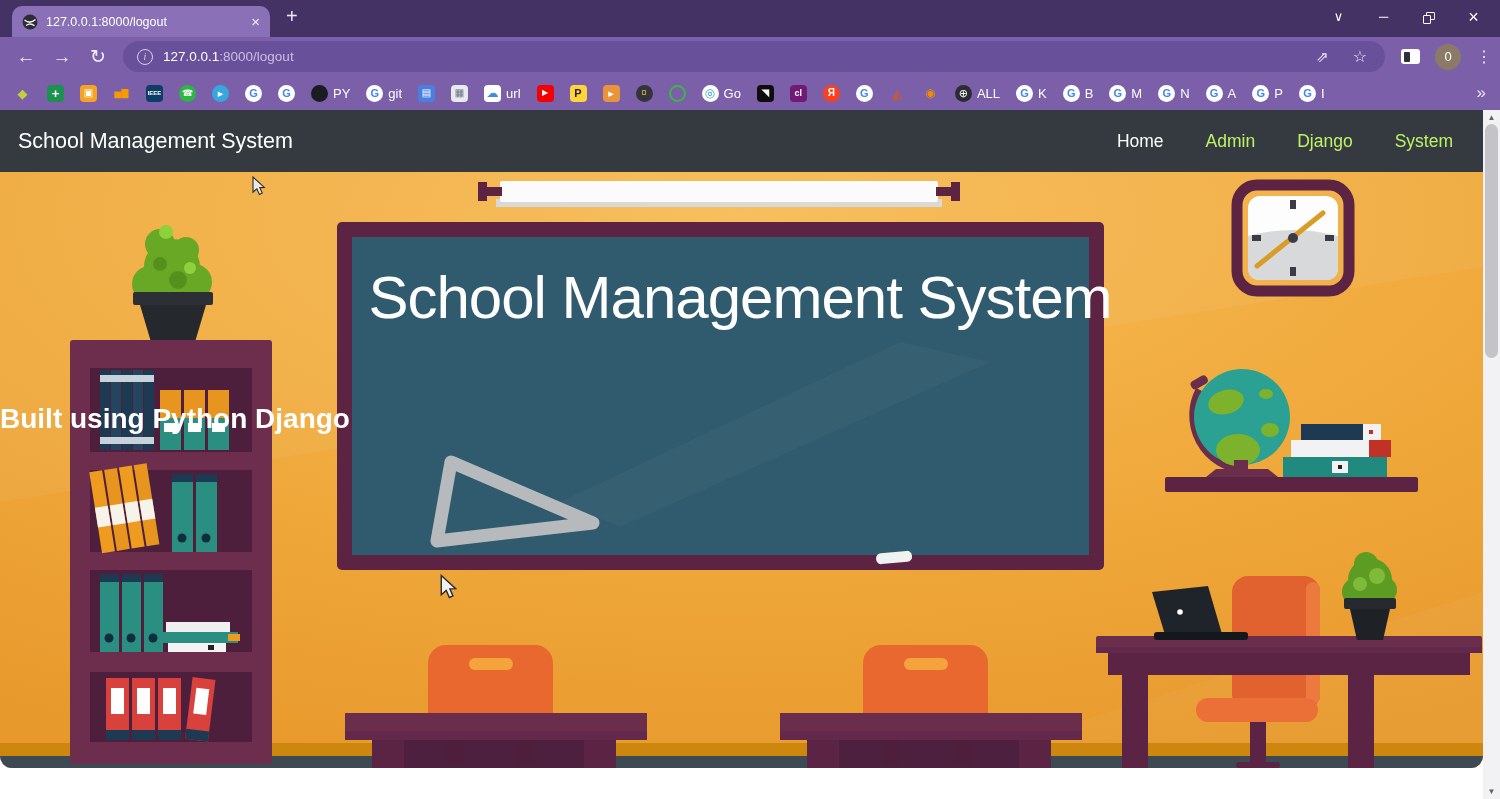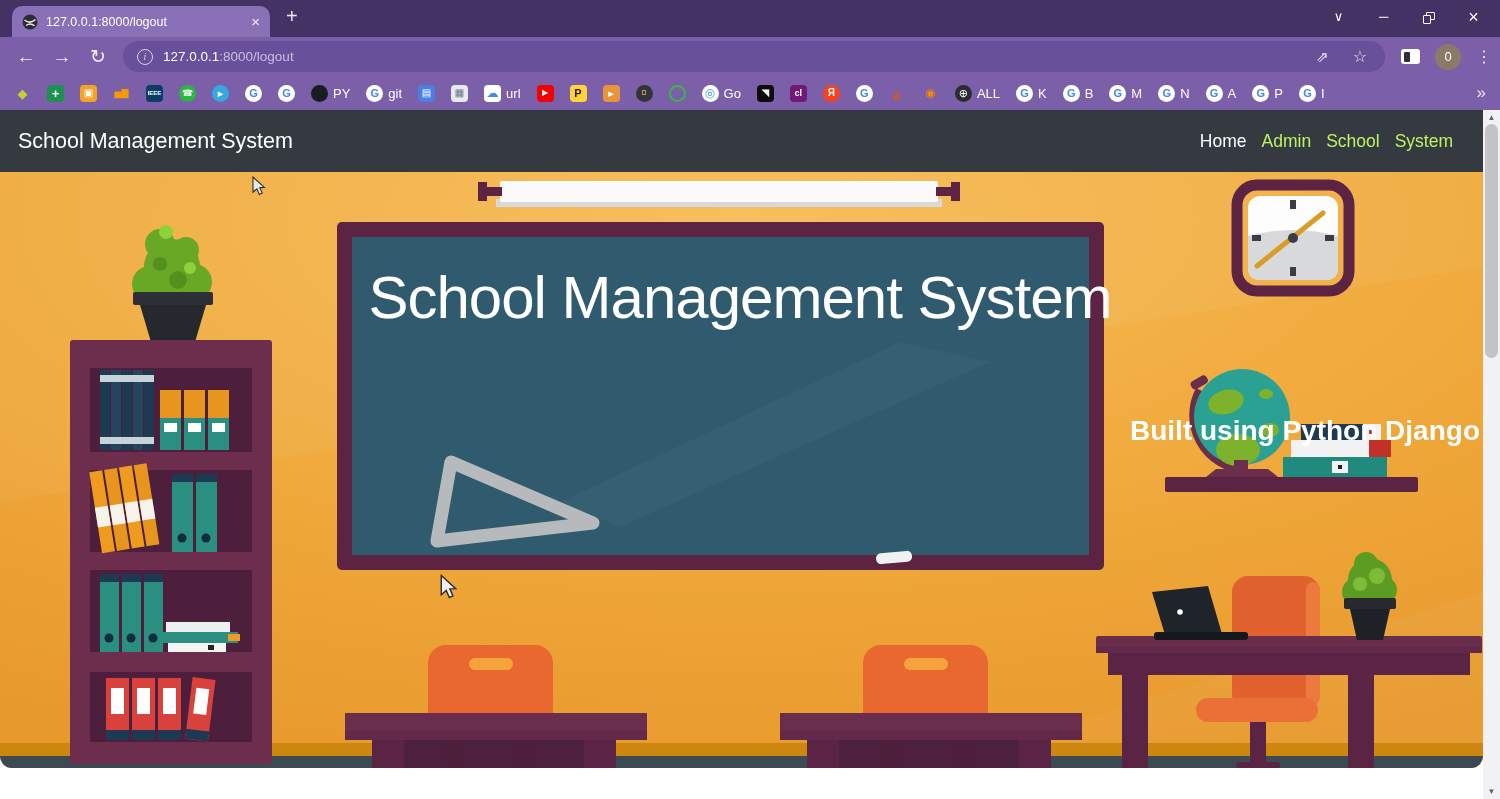--- a/index.html
+++ b/index.html
@@ -50,30 +50,30 @@
          font-size:10px;line-height:1;flex:none;overflow:hidden}
   .bm-ic.circle{border-radius:50%}
   .bm-ic.bare{border-radius:0;background:transparent}
   .bm-label{color:#fff;font-size:13px}
   .bm-more{margin-left:auto;color:#ece6f8;font-size:17px;flex:none}
 
   
   .navbar{position:absolute;top:110px;left:0;width:1483px;height:62px;background:#343a40;
           display:flex;align-items:center;padding:0 30px 0 18px}
   .brand{color:#fff;font-size:21.5px;font-weight:400}
-  .nav-links{margin-left:auto;display:flex;gap:15px;align-items:center}
+  .nav-links{margin-left:auto;display:flex;gap:42px;align-items:center}
   .nav-link{font-size:17.5px;color:#bef264;text-decoration:none;cursor:pointer}
   .nav-link.active{color:#fff}
 
   
   .hero{position:absolute;top:172px;left:0;width:1483px;height:596px;border-radius:0 0 12px 12px;overflow:hidden}
   .hero svg.scene{position:absolute;left:0;top:0;width:1483px;height:596px;display:block}
   .hero-title{position:absolute;top:93px;left:0;width:1480px;text-align:center;color:#fff;
               font-size:60px;font-weight:300;letter-spacing:-1px;line-height:1.1}
-  .hero-sub{position:absolute;top:243px;left:0;width:1480px;text-align:right;color:#fff;
+  .hero-sub{position:absolute;top:231px;left:0;width:1480px;text-align:left;color:#fff;
             font-size:28px;font-weight:700}
   .cta{position:absolute;left:630px;top:405px;width:221px;height:50px;background:#e64c55;border:none;
        border-radius:6px;color:#fff;font-size:20px;font-family:"Liberation Sans",sans-serif;cursor:pointer}
 
   
   .scrollbar{position:absolute;top:110px;right:0;width:17px;height:689px;background:#f2f2f4}
   .sb-thumb{position:absolute;top:14px;left:2px;width:13px;height:234px;background:#c4c4c8;border-radius:7px}
   .sb-arrow{position:absolute;left:0;width:17px;text-align:center;color:#5f6368;font-size:8px}
   .sb-up{top:3px}
   .sb-down{bottom:3px}
@@ -241,21 +241,21 @@
         <span class="bm-label">I</span>
       </span>
       <span class="bm-more">»</span>
     </div>
 
   <div class="navbar">
     <span class="brand">School Management System</span>
     <div class="nav-links">
         <a class="nav-link active">Home</a>
         <a class="nav-link">Admin</a>
-        <a class="nav-link">School</a>
+        <a class="nav-link">Django</a>
         <a class="nav-link">System</a>
       </div>
   </div>
 
   <div class="hero">
     <svg class="scene" viewBox="0 0 1483 596" xmlns="http://www.w3.org/2000/svg">
       <defs>
         <radialGradient id="wall" cx="0.5" cy="0.08" r="0.95">
           <stop offset="0" stop-color="#f7bc55"></stop>
           <stop offset="0.55" stop-color="#f0a93c"></stop>

